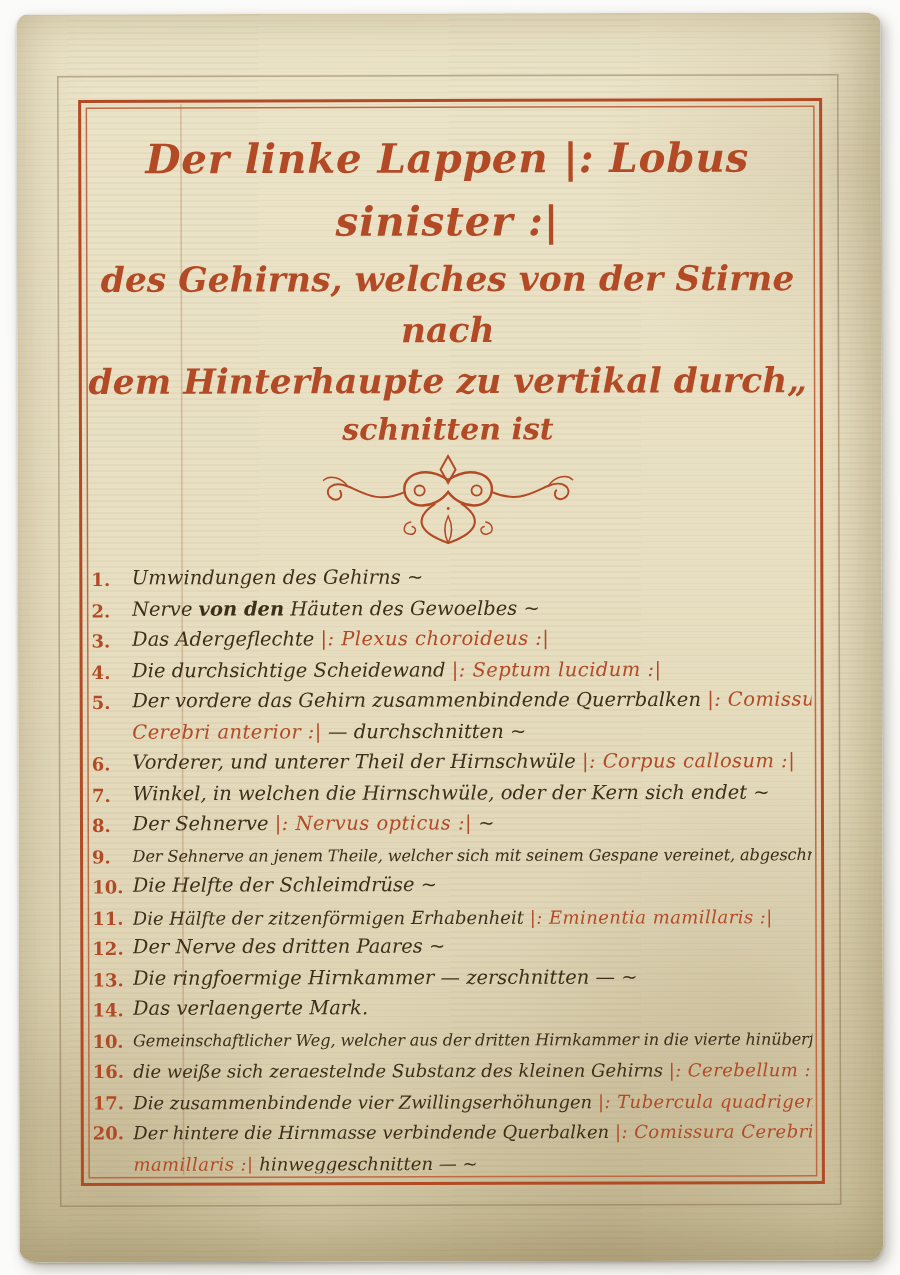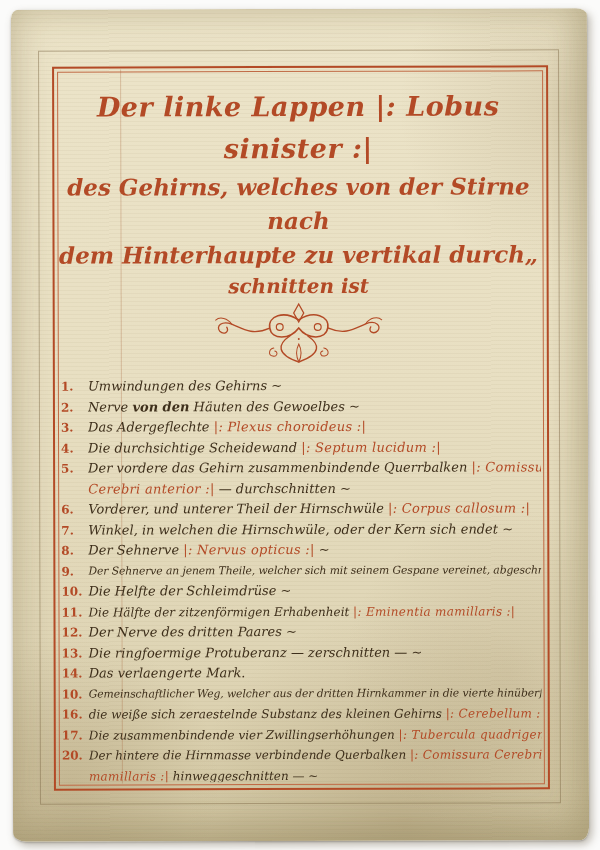--- a/index.html
+++ b/index.html
@@ -185,21 +185,21 @@
           </li>
           <li>
             <span class="num">12.</span>
             <span class="body">
               <span class="ln"><span class="de">Der Nerve des dritten Paares ~</span></span>
             </span>
           </li>
           <li>
             <span class="num">13.</span>
             <span class="body">
-              <span class="ln"><span class="de">Die ringfoermige Protuberanz — zerschnitten — ~</span></span>
+              <span class="ln"><span class="de">Die ringfoermige Hirnkammer — zerschnitten — ~</span></span>
             </span>
           </li>
           <li>
             <span class="num">14.</span>
             <span class="body">
               <span class="ln"><span class="de">Das verlaengerte Mark.</span></span>
             </span>
           </li>
           <li>
             <span class="num">10.</span>

